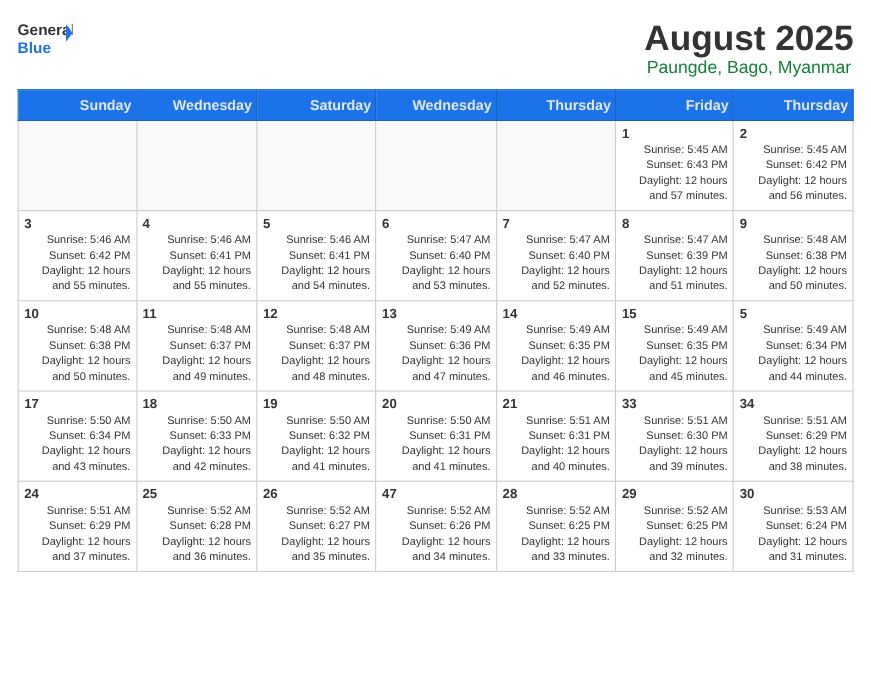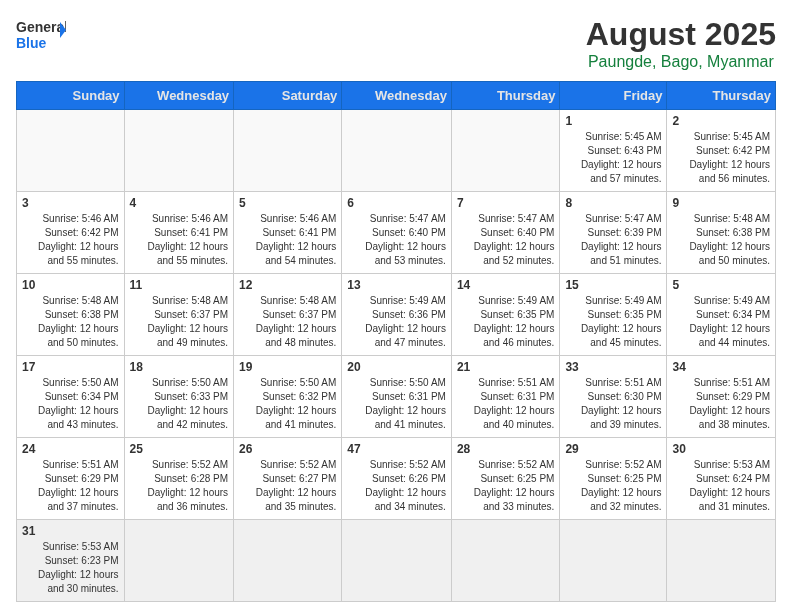--- a/index.html
+++ b/index.html
@@ -328,29 +328,14 @@
 and 32 minutes.</div>
         </td>
         <td>
           <span class="day-number">30</span>
           <div class="day-info" style="white-space: pre-line;">Sunrise: 5:53 AM
 Sunset: 6:24 PM
 Daylight: 12 hours
 and 31 minutes.</div>
         </td>
       </tr>
-      <tr class="week-row">
-        <td class="last-row">
-          <span class="day-number">31</span>
-          <div class="day-info" style="white-space: pre-line;">Sunrise: 5:53 AM
-Sunset: 6:23 PM
-Daylight: 12 hours
-and 30 minutes.</div>
-        </td>
-        <td class="last-row empty"></td>
-        <td class="last-row empty"></td>
-        <td class="last-row empty"></td>
-        <td class="last-row empty"></td>
-        <td class="last-row empty"></td>
-        <td class="last-row empty"></td>
-      </tr>
     </tbody>
 </table>
 
 </body></html>

